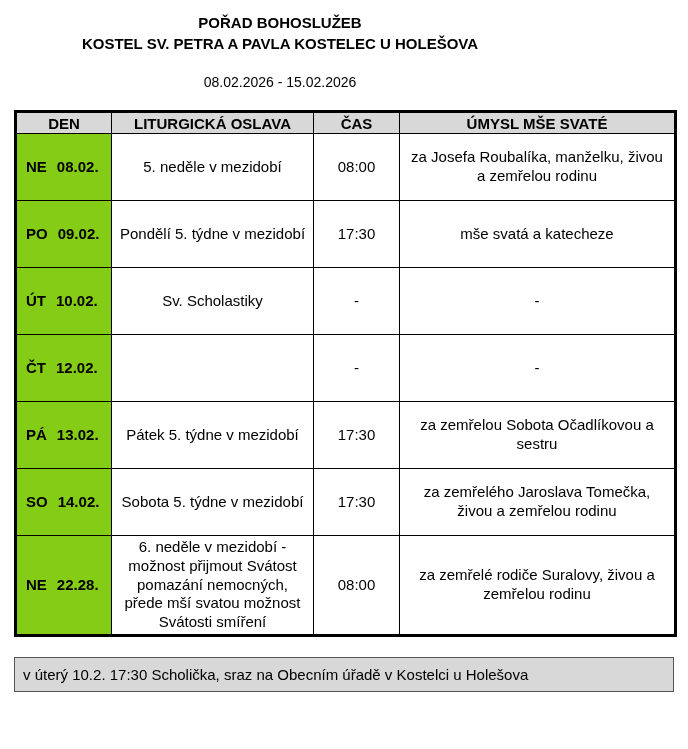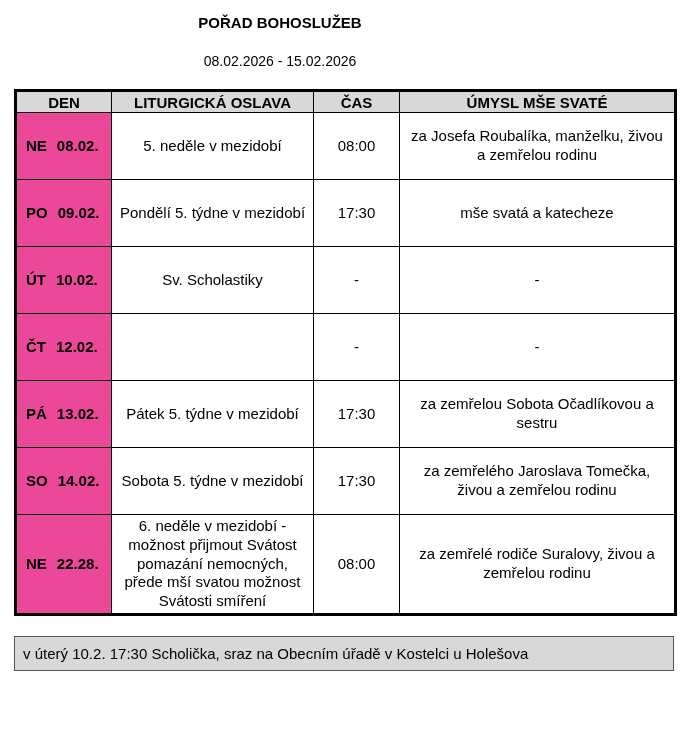--- a/index.html
+++ b/index.html
@@ -53,21 +53,21 @@
     border: 1px solid #000;
     font-size: 15px;
     text-align: center;
     vertical-align: middle;
     padding: 2px 6px;
     line-height: 1.25;
   }
   tr.r-normal { height: 67px; }
   tr.r-tall   { height: 95px; }
   td.den {
-    background: #ec4899;
+    background: #84cc16;
     font-weight: bold;
     text-align: left;
     padding-left: 9px;
   }
   td.den .date { margin-left: 10px; }
   td.oslava { }
   td.cas { }
   td.umysl { }
   .footer-note {
     width: 660px;
@@ -79,20 +79,21 @@
     text-align: left;
   }
 </style>
 </head>
 <body>
 
 <div class="page">
 
   <div class="doc-header">
     <div class="doc-title">POŘAD BOHOSLUŽEB</div>
+    <div class="doc-subtitle">KOSTEL SV. PETRA A PAVLA KOSTELEC U HOLEŠOVA</div>
     <div class="doc-daterange">08.02.2026 - 15.02.2026</div>
   </div>
 
   <table class="schedule">
     <colgroup>
       <col class="c-den">
         <col class="c-oslava">
         <col class="c-cas">
         <col class="c-umysl">
     </colgroup>

